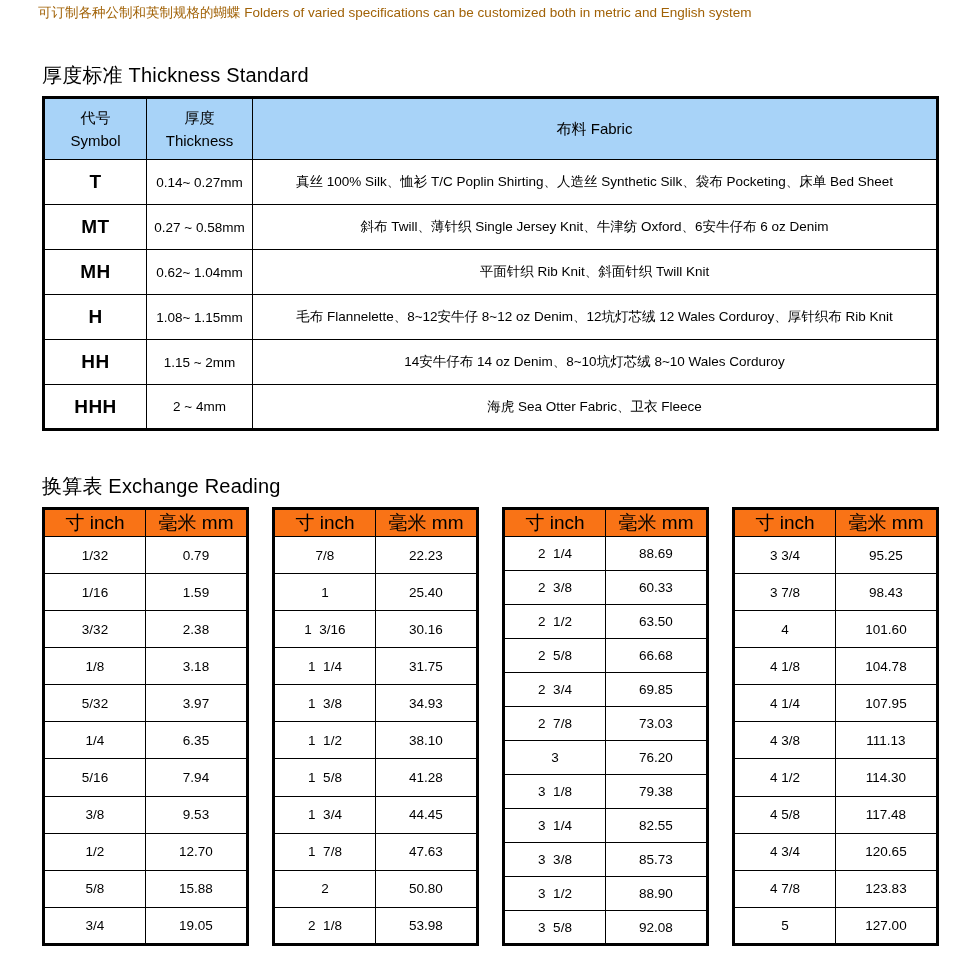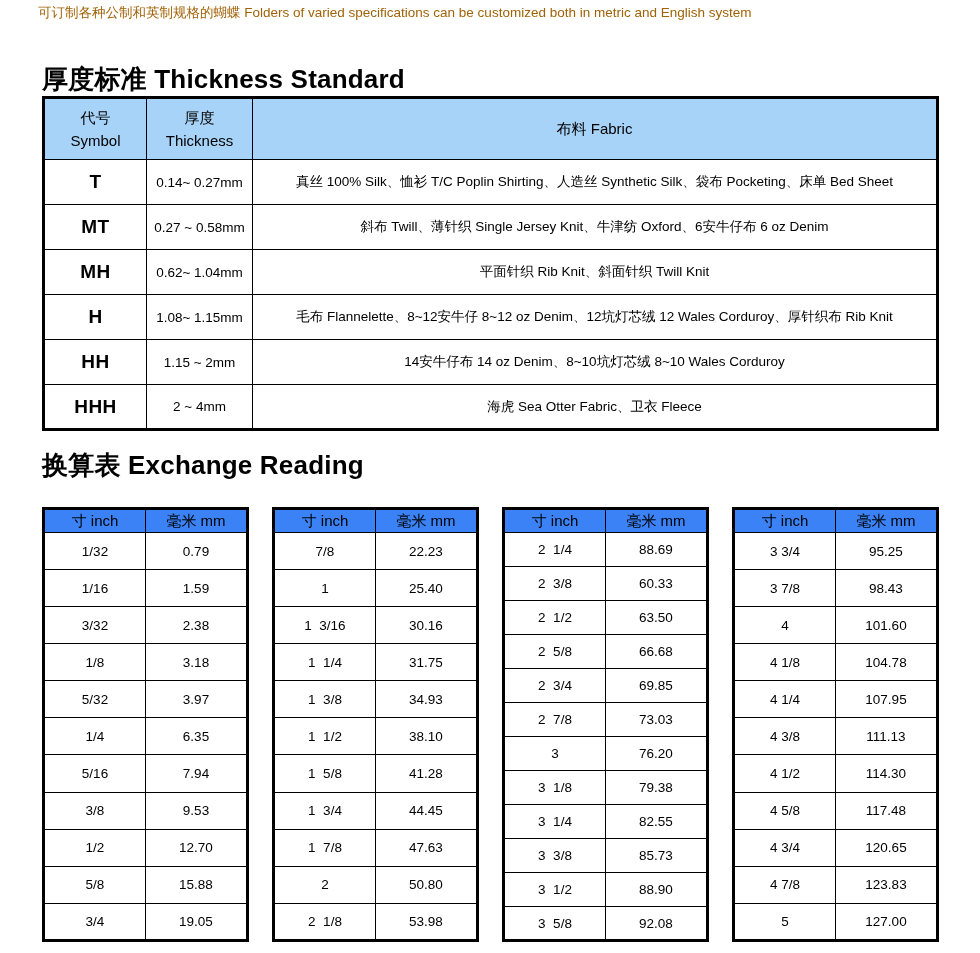--- a/index.html
+++ b/index.html
@@ -12,24 +12,24 @@
   }
   .page { width: 980px; height: 953px; position: relative; }
 
   .top-note {
     position: absolute; left: 38px; top: 4px;
     font-size: 13.5px; color: #a16207; white-space: nowrap;
   }
 
   .section-title {
     position: absolute; left: 42px;
-    font-size: 26px; font-weight: bold; letter-spacing: 0.2px;
+    font-size: 20px; font-weight: normal; letter-spacing: 0.2px;
   }
   #thickness-title { top: 62px; }
-  #exchange-title  { top: 448px; text-align: right; }
+  #exchange-title  { top: 473px; text-align: right; }
 
   
   table { border-collapse: collapse; table-layout: fixed; }
   #thickness-table {
     position: absolute; left: 42px; top: 96px;
     width: 897px;
     border: 3px solid #000;
   }
   #thickness-table th, #thickness-table td {
     border: 1.5px solid #000;
@@ -54,22 +54,22 @@
   }
   .conv-table {
     width: 207px;
     border: 3px solid #000;
   }
   .conv-table th, .conv-table td {
     border: 1.5px solid #000;
     text-align: center; vertical-align: middle;
   }
   .conv-table th {
-    background: #3b82f6;
-    height: 24px; font-size: 15px; font-weight: 400;
+    background: #f97316;
+    height: 24px; font-size: 19px; font-weight: 400;
   }
   .conv-table td { height: 34px; font-size: 13.5px; white-space: pre; }
   .conv-table col { width: 50%; }
 </style>
 </head>
 <body>
 
 <div class="page">
 
   <div class="top-note">可订制各种公制和英制规格的蝴蝶 Folders of varied specifications can be customized both in metric and English system</div>

